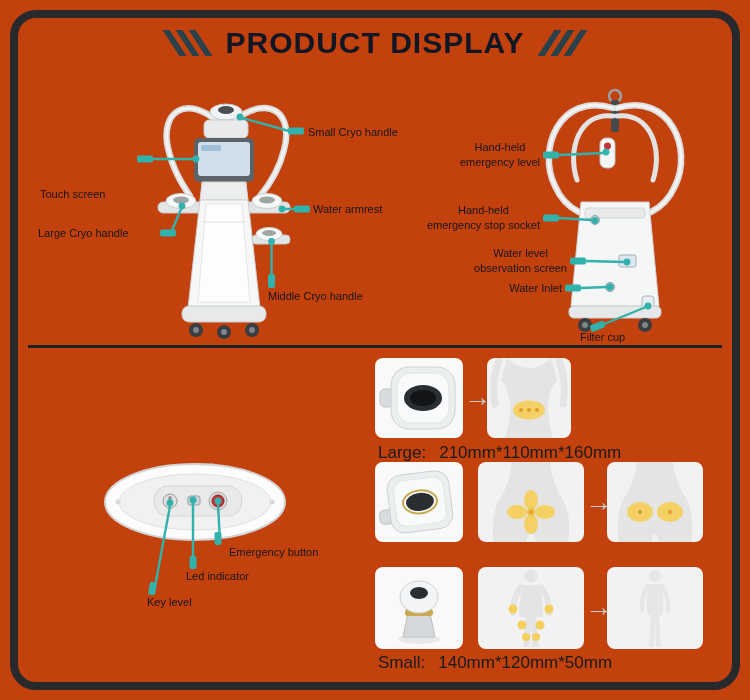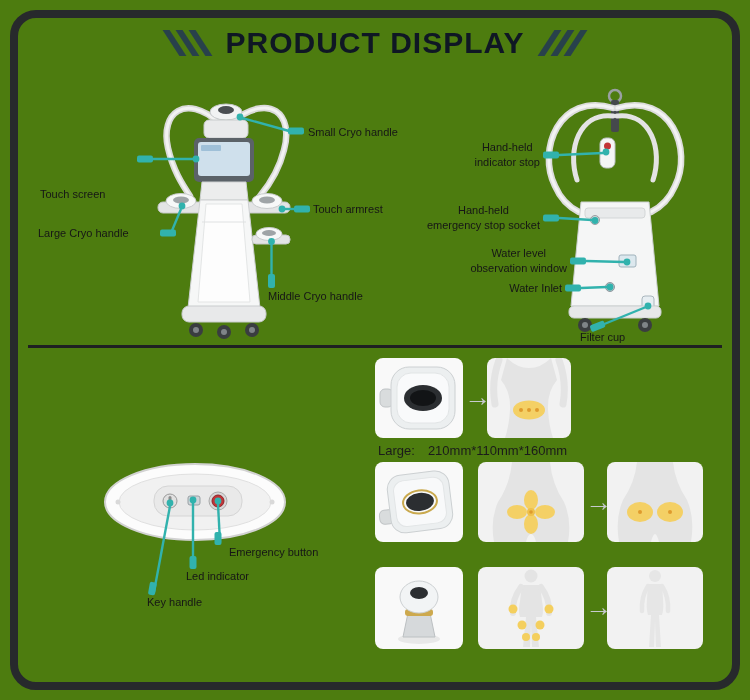--- a/index.html
+++ b/index.html
@@ -1,18 +1,18 @@
 <!DOCTYPE html>
 <html><head>
 <meta charset="utf-8">
 <style>
   * { margin:0; padding:0; box-sizing:border-box; }
   html,body { background:#fff; }
   body { width:750px; height:700px; overflow:hidden; }
-  .page { position:relative; width:750px; height:700px; background:#4d7c0f;
+  .page { position:relative; width:750px; height:700px; background:#c2410c;
           font-family:"Liberation Sans", sans-serif; color:#111; }
   .frame { position:absolute; left:10px; top:10px; right:10px; bottom:10px;
            border:8px solid #27292c; border-radius:26px; pointer-events:none; }
 
   
   .header { position:absolute; top:26px; left:0; width:100%;
             display:flex; justify-content:center; align-items:center; gap:22px; }
   .title { font-size:30px; font-weight:bold; letter-spacing:1px; color:#0f1724; }
   .slashes { display:flex; gap:6px; }
   .slashes i { display:block; width:7px; height:26px; background:#28414b; }
@@ -55,21 +55,21 @@
   .b-h2  { left:375px; top:462px; width:88px;  height:80px; }
   .b-t2a { left:478px; top:462px; width:106px; height:80px; }
   .b-t2b { left:607px; top:462px; width:96px;  height:80px; }
   .b-h3  { left:375px; top:567px; width:88px;  height:82px; }
   .b-t3a { left:478px; top:567px; width:106px; height:82px; }
   .b-t3b { left:607px; top:567px; width:96px;  height:82px; }
   .arrow { position:absolute; color:#c6cacd; font-size:27px; font-weight:bold; line-height:1; }
   .ar1 { left:464px; top:384px; }
   .ar2 { left:585px; top:489px; }
   .ar3 { left:585px; top:594px; }
-  .cap { position:absolute; font-size:13px; color:#1b1b1b; white-space:nowrap; }
+  .cap { position:absolute; font-size:17px; color:#1b1b1b; white-space:nowrap; }
   .cap .sz { margin-left:13px; }
   .cap1 { left:378px; top:443px; }
   .cap2 { left:375px; top:547px; }
   .cap3 { left:378px; top:653px; }
 </style>
 </head>
 <body>
 
 <div class="page">
   <div class="frame"></div>
@@ -144,35 +144,35 @@
       <rect x="36" y="222" width="92" height="12" rx="5" fill="#e7e8e9" stroke="#ccd0d1"></rect>
       <circle cx="52" cy="241" r="7" fill="#3a3d40"></circle>
         <circle cx="52" cy="241" r="3" fill="#7f8488"></circle>
       <circle cx="112" cy="241" r="7" fill="#3a3d40"></circle>
         <circle cx="112" cy="241" r="3" fill="#7f8488"></circle>
     </svg>
   </div>
 
   <div class="co co-small-cryo">Small Cryo handle</div>
   <div class="co co-touch">Touch screen</div>
-  <div class="co co-armrest">Touch armrest</div>
+  <div class="co co-armrest">Water armrest</div>
   <div class="co co-large-cryo">Large Cryo handle</div>
   <div class="co co-middle-cryo">Middle Cryo handle</div>
 
   <div class="co co-hh-stop">
     <div>Hand-held</div>
-    <div>indicator stop</div>
+    <div>emergency level</div>
   </div>
   <div class="co co-hh-socket">
     <div>Hand-held</div>
     <div>emergency stop socket</div>
   </div>
   <div class="co co-window">
     <div>Water level</div>
-    <div>observation window</div>
+    <div>observation screen</div>
   </div>
   <div class="co co-inlet">Water Inlet</div>
   <div class="co co-filter">Filter cup</div>
 
   <div class="divider"></div>
 
   <div class="panel-view">
     <svg viewBox="0 0 190 84">
       <ellipse cx="95" cy="40" rx="90" ry="38" fill="#fcfcfc" stroke="#d2d2d2" stroke-width="2"></ellipse>
       <ellipse cx="95" cy="40" rx="76" ry="28" fill="#f1f1f1" stroke="#e0e0e0"></ellipse>
@@ -182,21 +182,21 @@
       <circle cx="70" cy="39" r="7" fill="#e0e0e0" stroke="#9a9a9a"></circle>
       <rect x="68.5" y="34" width="3" height="10" rx="1.5" fill="#8c8c8c"></rect>
       <rect x="88" y="34" width="12" height="9" rx="2" fill="#cdd4d8" stroke="#98a0a4"></rect>
       <circle cx="118" cy="39" r="9" fill="#d7d7d7" stroke="#aaaaaa"></circle>
       <circle cx="118" cy="39" r="6" fill="#c23437" stroke="#8e2429"></circle>
     </svg>
   </div>
 
   <div class="co co-emergency">Emergency button</div>
   <div class="co co-led">Led indicator</div>
-  <div class="co co-key">Key handle</div>
+  <div class="co co-key">Key level</div>
 
   <div class="box hbox b-h1">
     <svg viewBox="0 0 88 80">
       <rect x="5" y="31" width="13" height="18" rx="5" fill="#d9dcdd" stroke="#c0c4c6"></rect>
       <rect x="16" y="9" width="64" height="62" rx="18" fill="#eceff0" stroke="#ccd0d2"></rect>
       <rect x="22" y="15" width="52" height="50" rx="14" fill="#f9fafb" stroke="#e2e5e6"></rect>
       <ellipse cx="48" cy="40" rx="19" ry="13" fill="#2b2e31"></ellipse>
       <ellipse cx="48" cy="40" rx="13" ry="8" fill="#121416"></ellipse>
     </svg>
   </div>
@@ -273,20 +273,23 @@
     </svg>
   </div>
   <span class="arrow ar3">→</span>
   <div class="box b-t3b">
     <svg viewBox="0 0 96 82">
       <circle cx="48" cy="9" r="6" fill="#e6e6e6"></circle>
       <path d="M41,17 L55,17 L56,32 Q57,42 55,48 L52,48 L54,80 L49,80 L48,54 L47,80 L42,80 L44,48 L41,48 Q39,42 40,32 Z" fill="#e6e6e6"></path>
       <path d="M41,19 Q34,30 35,44" stroke="#e6e6e6" stroke-width="4.5" fill="none" stroke-linecap="round"></path>
       <path d="M55,19 Q62,30 61,44" stroke="#e6e6e6" stroke-width="4.5" fill="none" stroke-linecap="round"></path>
     </svg>
+  </div>
+  <div class="cap cap3">
+    <span>Small:</span><span class="sz">140mm*120mm*50mm</span>
   </div>
 
   <svg class="connectors" viewBox="0 0 750 700">
     <g stroke="#31b2ad" stroke-width="2.4" fill="none">
       <line x1="289" y1="131" x2="242" y2="118"></line>
       <line x1="153" y1="159" x2="194" y2="159"></line>
       <line x1="296" y1="209" x2="284" y2="209"></line>
       <line x1="171" y1="233" x2="181" y2="209"></line>
       <line x1="271.5" y1="277" x2="271.5" y2="244"></line>
       <line x1="559" y1="155" x2="603" y2="153"></line>

